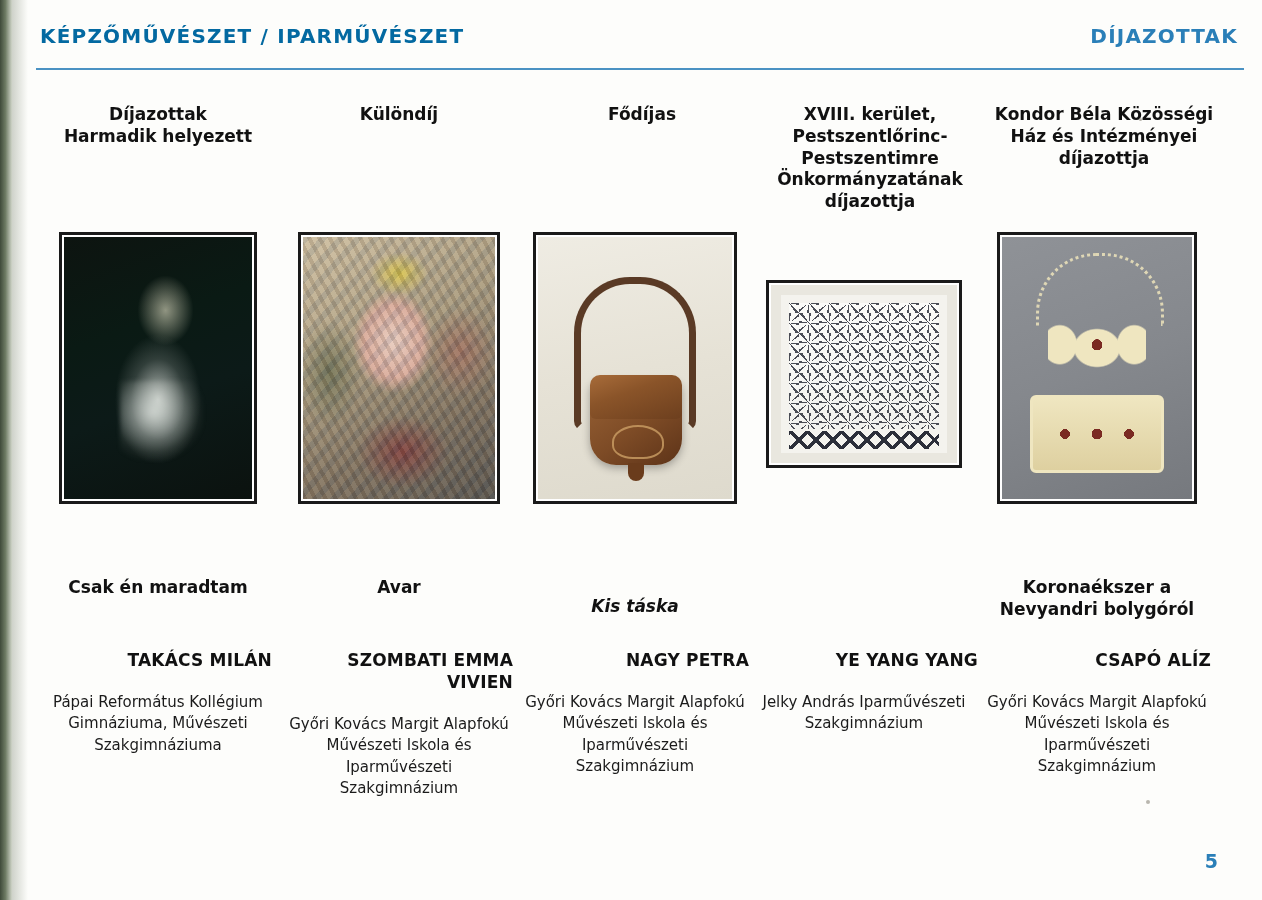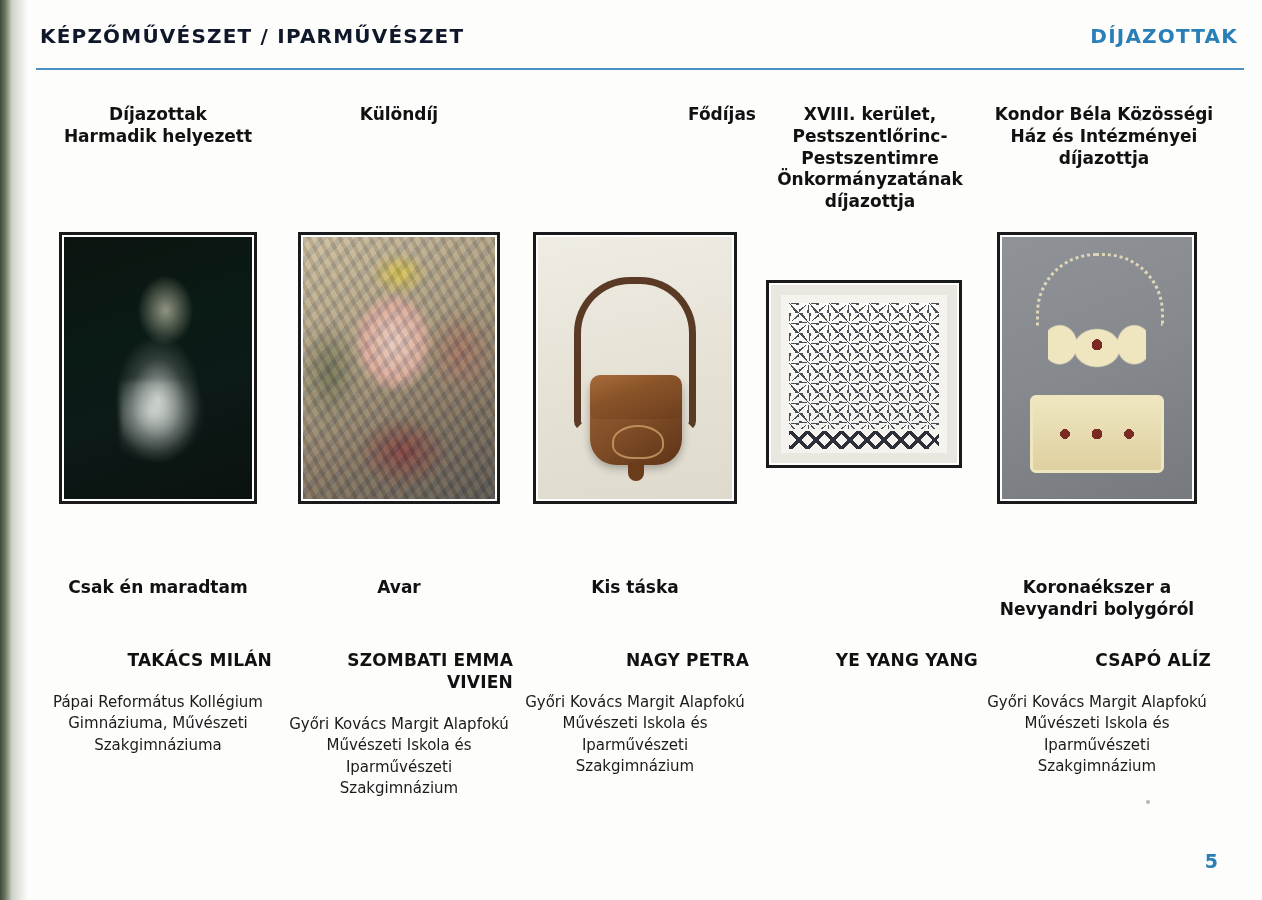--- a/index.html
+++ b/index.html
@@ -45,21 +45,21 @@
     width: 1202px;
     height: 44px;
   }
   .header-left {
     position: absolute;
     left: 0;
     top: 0;
     font-size: 20px;
     font-weight: bold;
     letter-spacing: 1.2px;
-    color: #0f172a;
+    color: #0369a1;
     text-align: center;
   }
   .header-right {
     position: absolute;
     right: 4px;
     top: 0;
     font-size: 20px;
     font-weight: bold;
     letter-spacing: 1.2px;
     color: #2a7fb8;
@@ -357,53 +357,54 @@
         <div class="art art2"></div>
       </div>
     </div>
     <div class="title col-1" style="left:257px; top:473px;">Avar</div>
     <div class="person col-1" style="left:257px; top:545px;">
       <div class="person-name">SZOMBATI EMMA VIVIEN</div>
       <div class="person-school">Győri Kovács Margit Alapfokú Művészeti Iskola és Iparművészeti Szakgimnázium</div>
     </div>
 
     <div class="col col-2">
-      <div class="award" style="white-space:pre-line;text-align:right;">Fődíjas</div>
+      <div class="award" style="white-space:pre-line;">Fődíjas</div>
     </div>
     <div class="frame-wrap col-2" style="left:493px; top:128px;">
       <div class="frame">
         <div class="art art3">
           <div class="bag-strap"></div>
           <div class="bag-body"></div>
           <div class="bag-flap"></div>
           <div class="bag-orn"></div>
           <div class="bag-tail"></div>
         </div>
       </div>
     </div>
-    <div class="title col-2" style="left:493px; top:473px;">Kis táska</div>
+    <div class="title col-2" style="left:493px; top:492px;font-style:italic;">Kis táska</div>
     <div class="person col-2" style="left:493px; top:545px;">
       <div class="person-name">NAGY PETRA</div>
       <div class="person-school">Győri Kovács Margit Alapfokú Művészeti Iskola és Iparművészeti Szakgimnázium</div>
     </div>
 
     <div class="col col-3">
       <div class="award">XVIII. kerület, Pestszentlőrinc-Pestszentimre Önkormányzatának díjazottja</div>
     </div>
     <div class="frame-wrap col-3" style="left:722px; top:176px;">
       <div class="frame">
         <div class="art art4">
           <div class="tex-mat"></div>
           <div class="tex-field"></div>
           <div class="tex-zig"></div>
         </div>
       </div>
     </div>
     <div class="person col-3" style="left:722px; top:545px;">
       <div class="person-name">YE YANG YANG</div>
+      <div class="person-school">Jelky András Iparművészeti Szakgimnázium</div>
     </div>
 
     <div class="col col-4">
       <div class="award">Kondor Béla Közösségi Ház és Intézményei díjazottja</div>
     </div>
     <div class="frame-wrap col-4" style="left:955px; top:128px;">
       <div class="frame">
         <div class="art art5">
           <div class="jw-chain"></div>
           <div class="jw-pend"></div>

